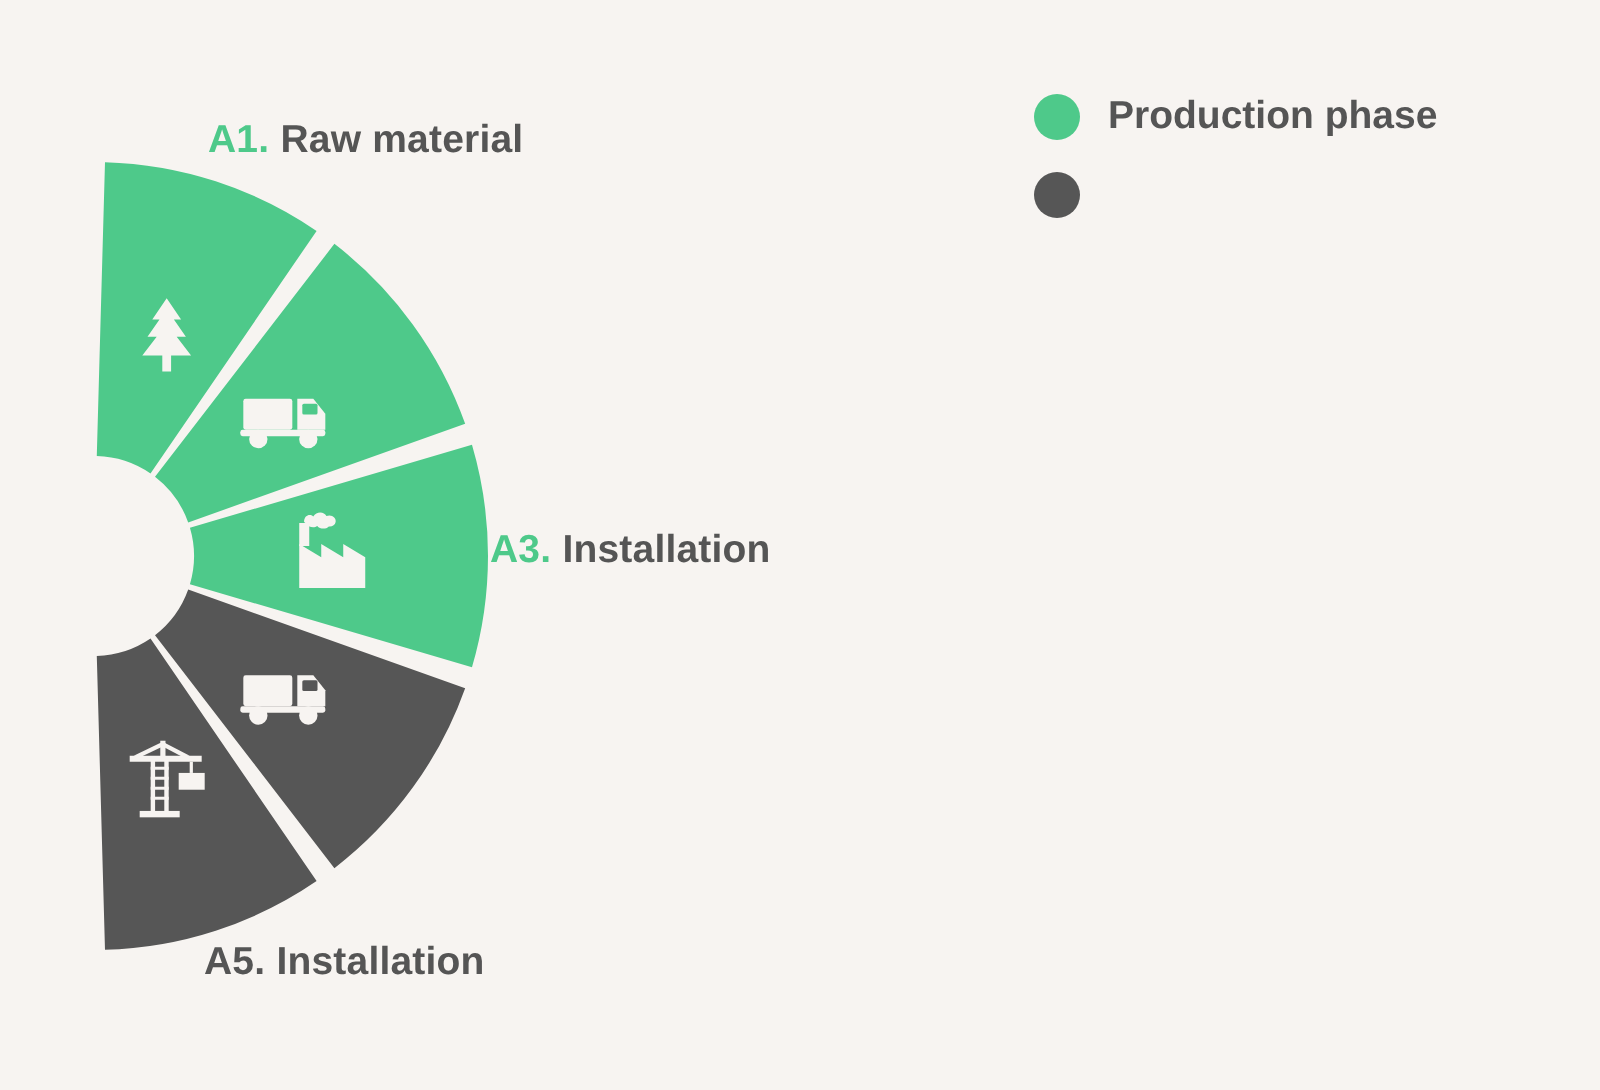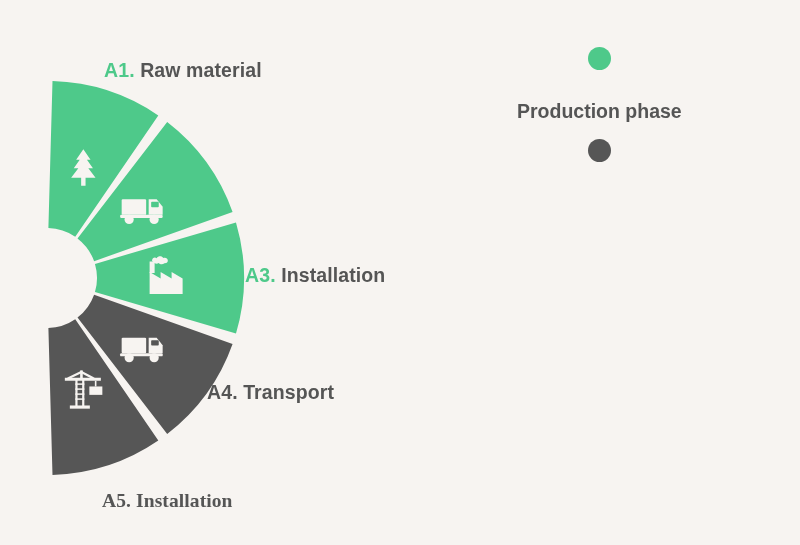--- a/index.html
+++ b/index.html
@@ -37,35 +37,34 @@
   .seg-label .code-green {
     color: #4ec98a;
   }
   .seg-label .code-grey {
     color: #555555;
   }
   #label-a1 { left: 104px; top: 59px; }
   #label-a2 { left: 207px; top: 142px; }
   #label-a3 { left: 245px; top: 264px; }
   #label-a4 { left: 207px; top: 381px; }
-  #label-a5 { left: 102px; top: 490px; font-family: Liberation Serif, serif; }
+  #label-a5 { left: 102px; top: 470px; }
 
   .legend {
     position: absolute;
     left: 517px;
     top: 47px;
     display: flex;
     flex-direction: column;
     gap: 16px;
   }
   .legend-row {
     display: flex;
     align-items: center;
-    gap: 30px;
-    flex-direction: column;
+    gap: 14px;
   }
   .legend-dot {
     width: 23px;
     height: 23px;
     border-radius: 50%;
     flex: 0 0 auto;
   }
   .legend-text {
     font-size: 19.5px;
     font-weight: bold;
@@ -138,21 +137,20 @@
           <rect x="-22.0" y="6.0" width="42.5" height="3.2" rx="1.2"></rect>
           <circle cx="-13.0" cy="10.6" r="4.6"></circle>
           <circle cx="12.0" cy="10.6" r="4.6"></circle>
         </g>
         <use href="#icon-crane" x="0" y="0" transform="translate(83.34657887838132, 389.863267446636)" fill="#f7f4f1"></use>
       </g>
   </svg>
 
   <div class="seg-label" id="label-a1"><span class="code-green">A1.</span> <span>Raw material</span></div>
   <div class="seg-label" id="label-a3"><span class="code-green">A3.</span> <span>Installation</span></div>
-  <div class="seg-label" id="label-a4"><span class="code-grey">A4.</span> <span>Transport</span></div>
   <div class="seg-label" id="label-a5"><span class="code-grey">A5.</span> <span>Installation</span></div>
 
   <div class="legend">
     <div class="legend-row">
       <span class="legend-dot" id="legend-dot-0" style="background: rgb(78, 201, 138);"></span>
       <span class="legend-text">Production phase</span>
     </div>
     <div class="legend-row">
       <span class="legend-dot" id="legend-dot-1" style="background: rgb(86, 86, 86);"></span>
     </div>

